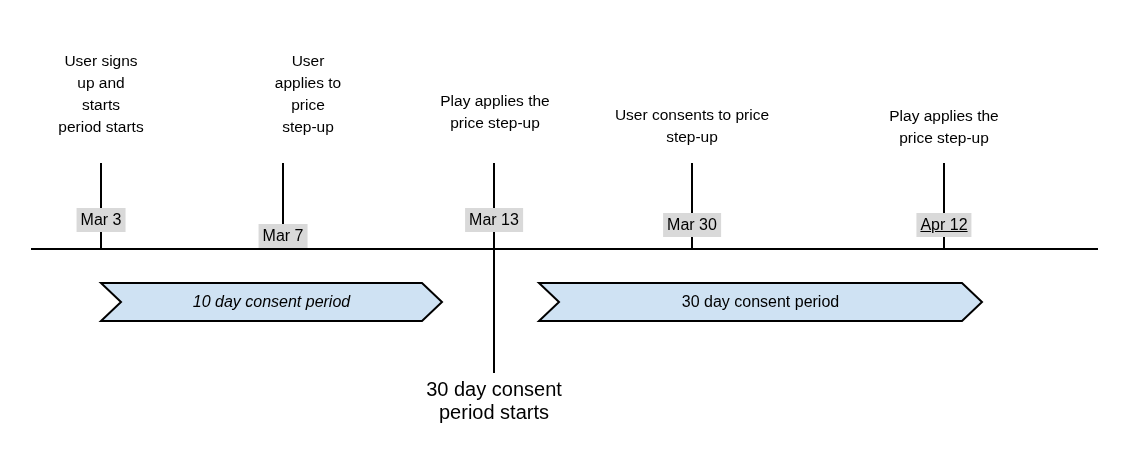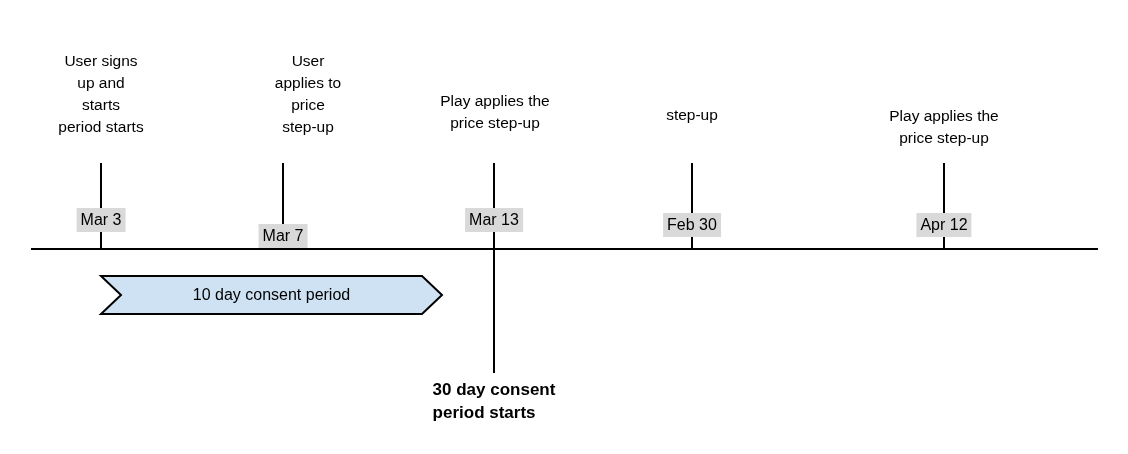--- a/index.html
+++ b/index.html
@@ -70,25 +70,24 @@
     width: 100%;
     height: 100%;
     display: flex;
     align-items: center;
     justify-content: center;
     font-size: 16px;
   }
   .note {
     position: absolute;
     transform: translateX(-50%);
-    text-align: left;
-    font-size: 17px;
+    text-align: center;
+    font-size: 20px;
     line-height: 23px;
     white-space: nowrap;
-    font-weight: bold;
   }
 </style>
 </head>
 <body>
 
 <div class="canvas">
 
   <div class="axis"></div>
 
   <div class="toplabel" style="left:101px; top:50px;">
@@ -110,38 +109,45 @@
   <div class="badge" style="left:283px; top:224px;">Mar 7</div>
 
   <div class="toplabel" style="left:495px; top:90px;">
     <div>Play applies the</div>
     <div>price step-up</div>
   </div>
   <div class="tick" style="left:493px; top:163px; height:210px;"></div>
   <div class="badge" style="left:494px; top:208px;">Mar 13</div>
 
   <div class="toplabel" style="left:692px; top:104px;">
+    <div>User consents to price</div>
     <div>step-up</div>
   </div>
   <div class="tick" style="left:691px; top:163px; height:86px;"></div>
-  <div class="badge" style="left:692px; top:213px;">Feb 30</div>
+  <div class="badge" style="left:692px; top:213px;">Mar 30</div>
 
   <div class="toplabel" style="left:944px; top:105px;">
     <div>Play applies the</div>
     <div>price step-up</div>
   </div>
   <div class="tick" style="left:943px; top:163px; height:86px;"></div>
-  <div class="badge" style="left:944px; top:213px;">Apr 12</div>
+  <div class="badge" style="left:944px; top:213px;text-decoration:underline;">Apr 12</div>
 
-  <div class="period" style="left:100px; top:275px; width:343px;">
+  <div class="period" style="left:100px; top:282px; width:343px;font-style:italic;">
     <svg width="343" height="40" viewBox="0 0 343 40">
       <polygon points="1,1 322,1 342,20 322,39 1,39 21,20"></polygon>
     </svg>
     <div class="period-label">10 day consent period</div>
   </div>
 
+  <div class="period" style="left:538px; top:282px; width:445px;">
+    <svg width="445" height="40" viewBox="0 0 445 40">
+      <polygon points="1,1 424,1 444,20 424,39 1,39 21,20"></polygon>
+    </svg>
+    <div class="period-label">30 day consent period</div>
+  </div>
 
   <div class="note" style="left:494px; top:378px;">
     <div>30 day consent</div>
     <div>period starts</div>
   </div>
 
 </div>
 
 </body></html>

